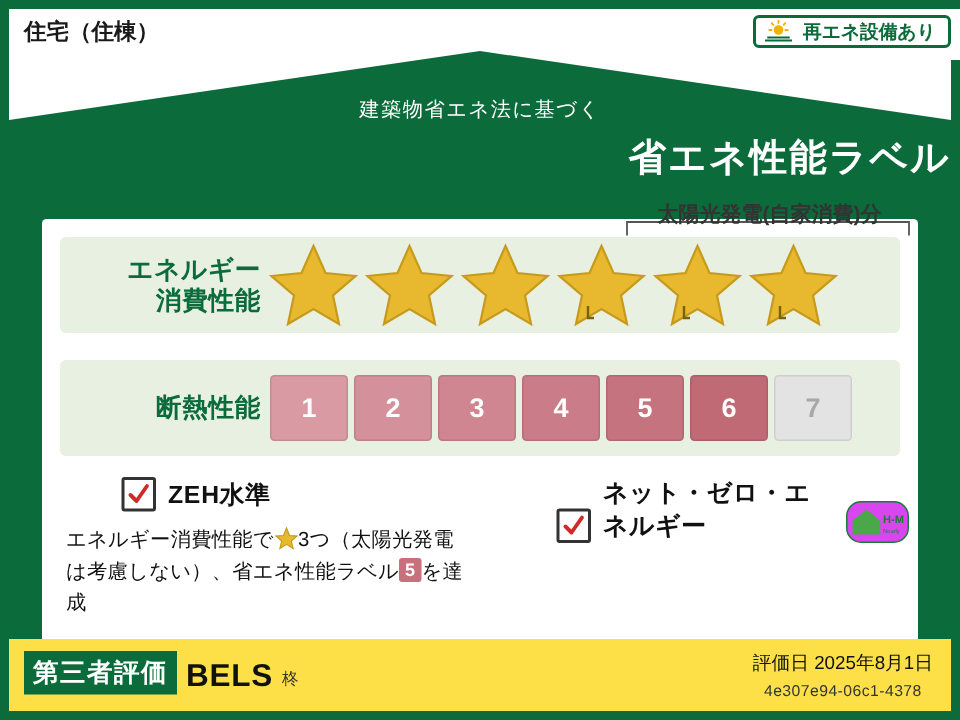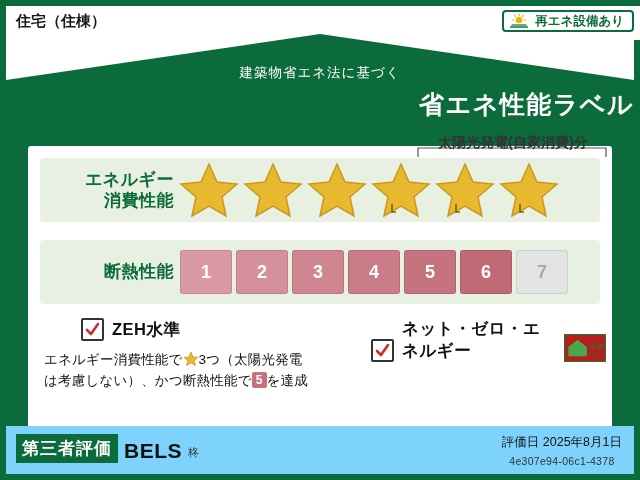--- a/index.html
+++ b/index.html
@@ -100,27 +100,27 @@
   .col-body{
     margin-top:9px;font-size:13.5px;color:#111111;line-height:1.55;
     letter-spacing:0.2px;
   }
   .inline-star{display:inline-block;vertical-align:-3px;width:16px;height:16px;}
   .inline-chip{
     display:inline-block;background:#c8717d;color:#ffffff;font-weight:bold;
     border-radius:2px;padding:0 4px;font-size:12px;line-height:16px;vertical-align:1px;
   }
   .zeh-logo{
-    width:40px;height:26px;border:1px solid #1a7a3a;border-radius:0;
+    width:40px;height:26px;border:1px solid #1a7a3a;border-radius:10px;
     display:flex;align-items:center;justify-content:center;
-    background:#b91c1c;margin-left:4px;flex:0 0 40px;
+    background:#d946ef;margin-left:4px;flex:0 0 40px;
   }
   
   .footer{
-    position:absolute;left:0;bottom:0;width:628px;height:48px;background:#7dd3fc;
+    position:absolute;left:0;bottom:0;width:628px;height:48px;background:#fde047;
   }
   .bels{
     position:absolute;left:10px;top:8px;display:flex;align-items:flex-end;gap:6px;
   }
   .bels-jp{
     background:#0b6b3a;color:#ffffff;font-size:17px;font-weight:bold;
     padding:3px 6px;letter-spacing:1px;
   }
   .bels-en{font-size:21px;font-weight:bold;color:#111111;letter-spacing:0.5px;}
   .bels-mark{font-size:11px;color:#333333;padding-bottom:3px;}
@@ -233,21 +233,21 @@
           <span class="chk">
             <svg viewBox="0 0 15 15" width="15" height="15">
                 <polyline points="2,8 6,12 13,2" fill="none" stroke="#d02b2b" stroke-width="2.6" stroke-linecap="round" stroke-linejoin="round"></polyline>
               </svg>
           </span>
           <span class="col-head-title">ZEH水準</span>
         </div>
         <div class="col-body">
           <span>エネルギー消費性能で</span><span class="inline-star"><svg viewBox="0 0 16 16" width="16" height="16">
                 <polygon points="8,1 10,6 15,6.4 11.2,9.7 12.4,14.6 8,11.9 3.6,14.6 4.8,9.7 1,6.4 6,6" fill="#e8b92e" stroke="#c79a1c" stroke-width="0.8"></polygon>
-              </svg></span><span>3つ</span><span>（太陽光発電は考慮しない）、かつ断熱性能で</span><span class="inline-chip">5</span><span>を達成</span>
+              </svg></span><span>3つ</span><span>（太陽光発電は考慮しない）、省エネ性能ラベル</span><span class="inline-chip">5</span><span>を達成</span>
         </div>
       </div>
 
       <div class="col right">
         <div class="col-head">
           <span class="chk">
             <svg viewBox="0 0 15 15" width="15" height="15">
                 <polyline points="2,8 6,12 13,2" fill="none" stroke="#d02b2b" stroke-width="2.6" stroke-linecap="round" stroke-linejoin="round"></polyline>
               </svg>
           </span>

